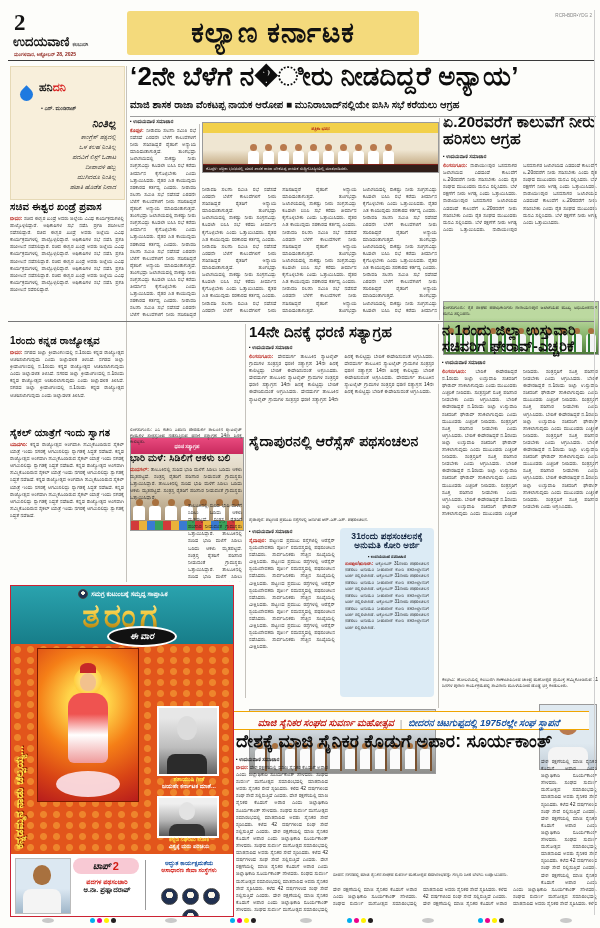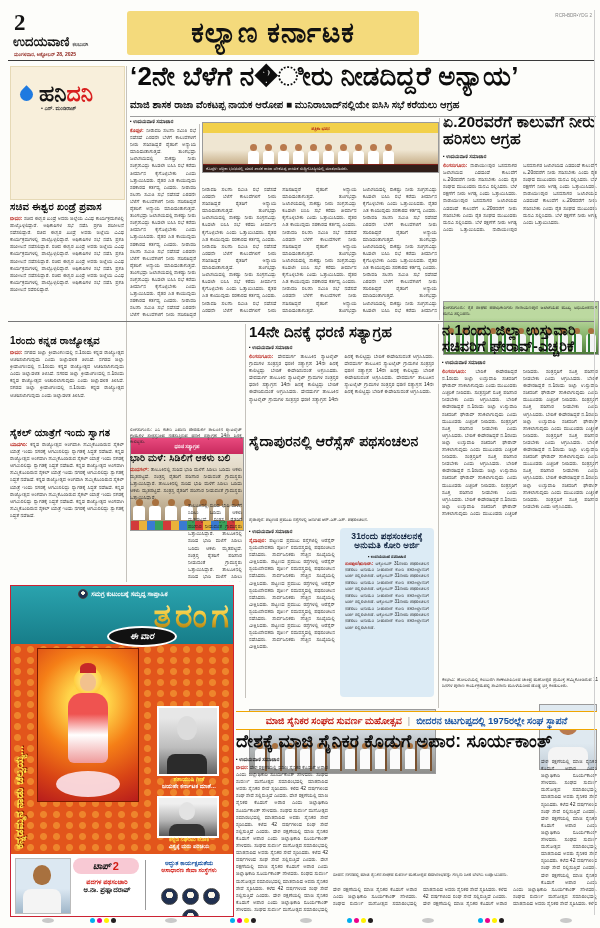--- a/index.html
+++ b/index.html
@@ -39,22 +39,31 @@
   <div class="abs" style="left:13px;top:34px;font-size:13px;font-weight:900;"><span>ಉದಯವಾಣಿ</span><span style="font-size:5px;font-weight:700;margin-left:3px;color:#333;">ಕಲಬುರಗಿ</span></div>
   <div class="abs" style="left:14px;top:51px;font-size:5px;font-weight:700;color:#8a1a12;">ಮಂಗಳವಾರ, ಅಕ್ಟೋಬರ್ 28, 2025</div>
   <div class="abs" style="left:127px;top:11px;width:292px;height:44px;background:#f4da7c;border-radius:3px;display:flex;align-items:center;justify-content:center;">
     <span style="font-size:28px;font-weight:900;letter-spacing:1px;color:#121212;">ಕಲ್ಯಾಣ ಕರ್ನಾಟಕ</span>
   </div>
   <div class="abs" style="left:470px;top:13px;width:122px;text-align:right;font-size:4.6px;color:#888;">RCR•BDR•YDG 2</div>
   <div class="abs hrule" style="left:8px;top:60px;width:586px;"></div>
 
   <div class="abs" style="left:10px;top:66px;width:113px;height:132px;background:#f8efdb;border:1px solid #e6d9b6;">
     <div class="abs" style="left:9px;top:21px;width:13px;height:13px;background:#1f7ae0;border-radius:0 50% 50% 50%;transform:rotate(45deg);"></div>
-    <div class="abs" style="left:28px;top:14px;font-size:22px;font-weight:900;"><span>ಹನಿ</span><span style="color:#d81f1f;">ದನಿ</span></div>
+    <div class="abs" style="left:28px;top:14px;font-size:11px;font-weight:900;"><span>ಹನಿ</span><span style="color:#d81f1f;">ದನಿ</span></div>
     <div class="abs" style="left:30px;top:38px;font-size:5.4px;font-weight:700;color:#333;">• ಎಸ್. ಮಂಡಿರಾಜ್</div>
+    <div class="abs" style="left:8px;top:50px;width:97px;text-align:right;font-style:italic;">
+      <div style="font-size:10.5px;font-weight:800;margin-bottom:2px;">ನಿಂತಿಲ್ಲ</div>
+      <div style="font-size:6.3px;line-height:10px;color:#222;">ಕಾಂಗ್ರೆಸ್ ಪಕ್ಷದಲ್ಲಿ</div>
+      <div style="font-size:6.3px;line-height:10px;color:#222;">ಒಳ ಕಲಹ ನಿಂತಿಲ್ಲ</div>
+      <div style="font-size:6.3px;line-height:10px;color:#222;">ಪದವಿಗೆ ಲಿಸ್ಟ್ ಓಡಾಟ</div>
+      <div style="font-size:6.3px;line-height:10px;color:#222;">ದೀಪಾವಳಿ ಹಬ್ಬ</div>
+      <div style="font-size:6.3px;line-height:10px;color:#222;">ಮುಗಿದರೂ ನಿಂತಿಲ್ಲ</div>
+      <div style="font-size:6.3px;line-height:10px;color:#222;">ಪಟಾಕಿ ಹೊಡೆತ ನಿನಾದ</div>
+    </div>
   </div>
 
   <div class="abs hl" style="left:10px;top:202px;width:114px;font-size:10px;">ಸಚಿವ ಈಶ್ವರ ಖಂಡ್ರೆ ಪ್ರವಾಸ</div>
   <div class="abs body-sm" style="left:10px;top:215px;width:114px;height:116px;"><span class="dateline">ಬೀದರ:</span> <span>ಸಚಿವ ಈಶ್ವರ ಖಂಡ್ರೆ ಅವರು ಜಿಲ್ಲೆಯ ವಿವಿಧ ಕಾರ್ಯಕ್ರಮಗಳಲ್ಲಿ ಪಾಲ್ಗೊಳ್ಳಲಿದ್ದಾರೆ. ಅಧಿಕಾರಿಗಳ ಸಭೆ ನಡೆಸಿ ಪ್ರಗತಿ ಪರಿಶೀಲನೆ ನಡೆಸಲಿದ್ದಾರೆ. ಸಚಿವ ಈಶ್ವರ ಖಂಡ್ರೆ ಅವರು ಜಿಲ್ಲೆಯ ವಿವಿಧ ಕಾರ್ಯಕ್ರಮಗಳಲ್ಲಿ ಪಾಲ್ಗೊಳ್ಳಲಿದ್ದಾರೆ. ಅಧಿಕಾರಿಗಳ ಸಭೆ ನಡೆಸಿ ಪ್ರಗತಿ ಪರಿಶೀಲನೆ ನಡೆಸಲಿದ್ದಾರೆ. ಸಚಿವ ಈಶ್ವರ ಖಂಡ್ರೆ ಅವರು ಜಿಲ್ಲೆಯ ವಿವಿಧ ಕಾರ್ಯಕ್ರಮಗಳಲ್ಲಿ ಪಾಲ್ಗೊಳ್ಳಲಿದ್ದಾರೆ. ಅಧಿಕಾರಿಗಳ ಸಭೆ ನಡೆಸಿ ಪ್ರಗತಿ ಪರಿಶೀಲನೆ ನಡೆಸಲಿದ್ದಾರೆ. ಸಚಿವ ಈಶ್ವರ ಖಂಡ್ರೆ ಅವರು ಜಿಲ್ಲೆಯ ವಿವಿಧ ಕಾರ್ಯಕ್ರಮಗಳಲ್ಲಿ ಪಾಲ್ಗೊಳ್ಳಲಿದ್ದಾರೆ. ಅಧಿಕಾರಿಗಳ ಸಭೆ ನಡೆಸಿ ಪ್ರಗತಿ ಪರಿಶೀಲನೆ ನಡೆಸಲಿದ್ದಾರೆ. ಸಚಿವ ಈಶ್ವರ ಖಂಡ್ರೆ ಅವರು ಜಿಲ್ಲೆಯ ವಿವಿಧ ಕಾರ್ಯಕ್ರಮಗಳಲ್ಲಿ ಪಾಲ್ಗೊಳ್ಳಲಿದ್ದಾರೆ. ಅಧಿಕಾರಿಗಳ ಸಭೆ ನಡೆಸಿ ಪ್ರಗತಿ ಪರಿಶೀಲನೆ ನಡೆಸಲಿದ್ದಾರೆ.</span></div>
 
   <div class="abs hl" style="left:10px;top:336px;width:114px;font-size:10px;">1ರಂದು ಕನ್ನಡ ರಾಜ್ಯೋತ್ಸವ</div>
   <div class="abs body-sm" style="left:10px;top:349px;width:114px;height:74px;"><span class="dateline">ಬೀದರ:</span> <span>ನಗರದ ಜಿಲ್ಲಾ ಕ್ರೀಡಾಂಗಣದಲ್ಲಿ ನ.1ರಂದು ಕನ್ನಡ ರಾಜ್ಯೋತ್ಸವ ಆಚರಿಸಲಾಗುವುದು ಎಂದು ಜಿಲ್ಲಾಡಳಿತ ತಿಳಿಸಿದೆ. ನಗರದ ಜಿಲ್ಲಾ ಕ್ರೀಡಾಂಗಣದಲ್ಲಿ ನ.1ರಂದು ಕನ್ನಡ ರಾಜ್ಯೋತ್ಸವ ಆಚರಿಸಲಾಗುವುದು ಎಂದು ಜಿಲ್ಲಾಡಳಿತ ತಿಳಿಸಿದೆ. ನಗರದ ಜಿಲ್ಲಾ ಕ್ರೀಡಾಂಗಣದಲ್ಲಿ ನ.1ರಂದು ಕನ್ನಡ ರಾಜ್ಯೋತ್ಸವ ಆಚರಿಸಲಾಗುವುದು ಎಂದು ಜಿಲ್ಲಾಡಳಿತ ತಿಳಿಸಿದೆ. ನಗರದ ಜಿಲ್ಲಾ ಕ್ರೀಡಾಂಗಣದಲ್ಲಿ ನ.1ರಂದು ಕನ್ನಡ ರಾಜ್ಯೋತ್ಸವ ಆಚರಿಸಲಾಗುವುದು ಎಂದು ಜಿಲ್ಲಾಡಳಿತ ತಿಳಿಸಿದೆ.</span></div>
 
   <div class="abs hl" style="left:10px;top:428px;width:114px;font-size:10px;">ಸೈಕಲ್ ಯಾತ್ರೆಗೆ ಇಂದು ಸ್ವಾಗತ</div>
   <div class="abs body-sm" style="left:10px;top:441px;width:114px;height:138px;"><span class="dateline">ಯಾದಗಿರಿ:</span> <span>ಕನ್ನಡ ರಾಜ್ಯೋತ್ಸವ ಅಂಗವಾಗಿ ಹಮ್ಮಿಕೊಂಡಿರುವ ಸೈಕಲ್ ಯಾತ್ರೆ ಇಂದು ನಗರಕ್ಕೆ ಆಗಮಿಸಲಿದ್ದು ಸ್ವಾಗತಕ್ಕೆ ಸಿದ್ಧತೆ ನಡೆದಿದೆ. ಕನ್ನಡ ರಾಜ್ಯೋತ್ಸವ ಅಂಗವಾಗಿ ಹಮ್ಮಿಕೊಂಡಿರುವ ಸೈಕಲ್ ಯಾತ್ರೆ ಇಂದು ನಗರಕ್ಕೆ ಆಗಮಿಸಲಿದ್ದು ಸ್ವಾಗತಕ್ಕೆ ಸಿದ್ಧತೆ ನಡೆದಿದೆ. ಕನ್ನಡ ರಾಜ್ಯೋತ್ಸವ ಅಂಗವಾಗಿ ಹಮ್ಮಿಕೊಂಡಿರುವ ಸೈಕಲ್ ಯಾತ್ರೆ ಇಂದು ನಗರಕ್ಕೆ ಆಗಮಿಸಲಿದ್ದು ಸ್ವಾಗತಕ್ಕೆ ಸಿದ್ಧತೆ ನಡೆದಿದೆ. ಕನ್ನಡ ರಾಜ್ಯೋತ್ಸವ ಅಂಗವಾಗಿ ಹಮ್ಮಿಕೊಂಡಿರುವ ಸೈಕಲ್ ಯಾತ್ರೆ ಇಂದು ನಗರಕ್ಕೆ ಆಗಮಿಸಲಿದ್ದು ಸ್ವಾಗತಕ್ಕೆ ಸಿದ್ಧತೆ ನಡೆದಿದೆ. ಕನ್ನಡ ರಾಜ್ಯೋತ್ಸವ ಅಂಗವಾಗಿ ಹಮ್ಮಿಕೊಂಡಿರುವ ಸೈಕಲ್ ಯಾತ್ರೆ ಇಂದು ನಗರಕ್ಕೆ ಆಗಮಿಸಲಿದ್ದು ಸ್ವಾಗತಕ್ಕೆ ಸಿದ್ಧತೆ ನಡೆದಿದೆ. ಕನ್ನಡ ರಾಜ್ಯೋತ್ಸವ ಅಂಗವಾಗಿ ಹಮ್ಮಿಕೊಂಡಿರುವ ಸೈಕಲ್ ಯಾತ್ರೆ ಇಂದು ನಗರಕ್ಕೆ ಆಗಮಿಸಲಿದ್ದು ಸ್ವಾಗತಕ್ಕೆ ಸಿದ್ಧತೆ ನಡೆದಿದೆ.</span></div>
@@ -172,39 +181,39 @@
   <div class="abs hl" style="left:442px;top:323px;width:156px;font-size:14.5px;">ನ.1ರಂದು ಜಿಲ್ಲಾ ಉಸ್ತುವಾರಿ ಸಚಿವರಿಗೆ ಘೇರಾವ್-ಎಚ್ಚರಿಕೆ</div>
   <div class="abs byl" style="left:442px;top:359px;">▪ ಉದಯವಾಣಿ ಸಮಾಚಾರ</div>
   <div class="abs body-sm cols2" style="left:442px;top:368px;width:156px;height:224px;"><span class="dateline">ಲಿಂಗಸುಗೂರು:</span> <span>ಬೇಡಿಕೆ ಈಡೇರದಿದ್ದರೆ ನ.1ರಂದು ಜಿಲ್ಲಾ ಉಸ್ತುವಾರಿ ಸಚಿವರಿಗೆ ಘೇರಾವ್ ಹಾಕಲಾಗುವುದು ಎಂದು ಮುಖಂಡರು ಎಚ್ಚರಿಕೆ ನೀಡಿದರು. ಸಂತ್ರಸ್ತರಿಗೆ ಸೂಕ್ತ ಪರಿಹಾರ ನೀಡಬೇಕು ಎಂದು ಆಗ್ರಹಿಸಿದರು. ಬೇಡಿಕೆ ಈಡೇರದಿದ್ದರೆ ನ.1ರಂದು ಜಿಲ್ಲಾ ಉಸ್ತುವಾರಿ ಸಚಿವರಿಗೆ ಘೇರಾವ್ ಹಾಕಲಾಗುವುದು ಎಂದು ಮುಖಂಡರು ಎಚ್ಚರಿಕೆ ನೀಡಿದರು. ಸಂತ್ರಸ್ತರಿಗೆ ಸೂಕ್ತ ಪರಿಹಾರ ನೀಡಬೇಕು ಎಂದು ಆಗ್ರಹಿಸಿದರು. ಬೇಡಿಕೆ ಈಡೇರದಿದ್ದರೆ ನ.1ರಂದು ಜಿಲ್ಲಾ ಉಸ್ತುವಾರಿ ಸಚಿವರಿಗೆ ಘೇರಾವ್ ಹಾಕಲಾಗುವುದು ಎಂದು ಮುಖಂಡರು ಎಚ್ಚರಿಕೆ ನೀಡಿದರು. ಸಂತ್ರಸ್ತರಿಗೆ ಸೂಕ್ತ ಪರಿಹಾರ ನೀಡಬೇಕು ಎಂದು ಆಗ್ರಹಿಸಿದರು. ಬೇಡಿಕೆ ಈಡೇರದಿದ್ದರೆ ನ.1ರಂದು ಜಿಲ್ಲಾ ಉಸ್ತುವಾರಿ ಸಚಿವರಿಗೆ ಘೇರಾವ್ ಹಾಕಲಾಗುವುದು ಎಂದು ಮುಖಂಡರು ಎಚ್ಚರಿಕೆ ನೀಡಿದರು. ಸಂತ್ರಸ್ತರಿಗೆ ಸೂಕ್ತ ಪರಿಹಾರ ನೀಡಬೇಕು ಎಂದು ಆಗ್ರಹಿಸಿದರು. ಬೇಡಿಕೆ ಈಡೇರದಿದ್ದರೆ ನ.1ರಂದು ಜಿಲ್ಲಾ ಉಸ್ತುವಾರಿ ಸಚಿವರಿಗೆ ಘೇರಾವ್ ಹಾಕಲಾಗುವುದು ಎಂದು ಮುಖಂಡರು ಎಚ್ಚರಿಕೆ ನೀಡಿದರು. ಸಂತ್ರಸ್ತರಿಗೆ ಸೂಕ್ತ ಪರಿಹಾರ ನೀಡಬೇಕು ಎಂದು ಆಗ್ರಹಿಸಿದರು. ಬೇಡಿಕೆ ಈಡೇರದಿದ್ದರೆ ನ.1ರಂದು ಜಿಲ್ಲಾ ಉಸ್ತುವಾರಿ ಸಚಿವರಿಗೆ ಘೇರಾವ್ ಹಾಕಲಾಗುವುದು ಎಂದು ಮುಖಂಡರು ಎಚ್ಚರಿಕೆ ನೀಡಿದರು. ಸಂತ್ರಸ್ತರಿಗೆ ಸೂಕ್ತ ಪರಿಹಾರ ನೀಡಬೇಕು ಎಂದು ಆಗ್ರಹಿಸಿದರು. ಬೇಡಿಕೆ ಈಡೇರದಿದ್ದರೆ ನ.1ರಂದು ಜಿಲ್ಲಾ ಉಸ್ತುವಾರಿ ಸಚಿವರಿಗೆ ಘೇರಾವ್ ಹಾಕಲಾಗುವುದು ಎಂದು ಮುಖಂಡರು ಎಚ್ಚರಿಕೆ ನೀಡಿದರು. ಸಂತ್ರಸ್ತರಿಗೆ ಸೂಕ್ತ ಪರಿಹಾರ ನೀಡಬೇಕು ಎಂದು ಆಗ್ರಹಿಸಿದರು. ಬೇಡಿಕೆ ಈಡೇರದಿದ್ದರೆ ನ.1ರಂದು ಜಿಲ್ಲಾ ಉಸ್ತುವಾರಿ ಸಚಿವರಿಗೆ ಘೇರಾವ್ ಹಾಕಲಾಗುವುದು ಎಂದು ಮುಖಂಡರು ಎಚ್ಚರಿಕೆ ನೀಡಿದರು. ಸಂತ್ರಸ್ತರಿಗೆ ಸೂಕ್ತ ಪರಿಹಾರ ನೀಡಬೇಕು ಎಂದು ಆಗ್ರಹಿಸಿದರು. ಬೇಡಿಕೆ ಈಡೇರದಿದ್ದರೆ ನ.1ರಂದು ಜಿಲ್ಲಾ ಉಸ್ತುವಾರಿ ಸಚಿವರಿಗೆ ಘೇರಾವ್ ಹಾಕಲಾಗುವುದು ಎಂದು ಮುಖಂಡರು ಎಚ್ಚರಿಕೆ ನೀಡಿದರು. ಸಂತ್ರಸ್ತರಿಗೆ ಸೂಕ್ತ ಪರಿಹಾರ ನೀಡಬೇಕು ಎಂದು ಆಗ್ರಹಿಸಿದರು.</span></div>
   <div class="abs photo" style="left:539px;top:382px;width:56px;height:64px;background:linear-gradient(#dfe9f0 60%,#c2cdd6);">
     <div class="abs" style="left:18px;top:8px;width:20px;height:22px;border-radius:50% 50% 46% 46%;background:#b97a4e;"></div>
     <div class="abs" style="left:8px;bottom:0;width:40px;height:22px;border-radius:8px 8px 0 0;background:#f4f4f4;"></div>
   </div>
 
   <div class="abs cap" style="left:442px;top:677px;width:156px;height:28px;">ಕೆಂಭಾವಿ: ಹೋಬಳಿಯಲ್ಲಿ ಕಲಬುರಗಿ ಠಾಣಾಬಾದಿನಿಂದ ಚಾಂದ್ರ ಮಹೋತ್ಸವ ಪ್ರಯುಕ್ತ ಹಮ್ಮಿಕೊಂಡಿರುವ 11 ದಿನಗಳ ಪುರಾಣ ಕಾರ್ಯಕ್ರಮದಲ್ಲಿ ಸಾವಿರಾರು ಮಹಿಳೆಯರಿಂದ ದೊಡ್ಡ ಭಕ್ತಿ ಕಂಡುಬಂತು.</div>
 
-  <div class="abs" style="left:236px;top:711px;width:361px;height:17px;border-top:1px solid #f0a500;border-bottom:1px solid #f0a500;display:flex;align-items:center;justify-content:center;gap:6px;background:#fffdf6;">
+  <div class="abs" style="left:228px;top:711px;width:361px;height:17px;border-top:1px solid #f0a500;border-bottom:1px solid #f0a500;display:flex;align-items:flex-end;justify-content:center;gap:6px;background:#fffdf6;font-style:italic;">
     <span style="font-size:9.5px;font-weight:900;color:#c0160e;">ಮಾಜಿ ಸೈನಿಕರ ಸಂಘದ ಸುವರ್ಣ ಮಹೋತ್ಸವ</span>
     <span style="color:#999;font-size:9px;">|</span>
     <span style="font-size:9.5px;font-weight:900;color:#1450a0;">ಬೀದರನ ಚಿಟಗುಪ್ಪದಲ್ಲಿ 1975ರಲ್ಲೇ ಸಂಘ ಸ್ಥಾಪನೆ</span>
   </div>
 
   <div class="abs hl" style="left:236px;top:732px;width:361px;font-size:17.5px;white-space:nowrap;">ದೇಶಕ್ಕೆ ಮಾಜಿ ಸೈನಿಕರ ಕೊಡುಗೆ ಅಪಾರ: ಸೂರ್ಯಕಾಂತ್</div>
   <div class="abs byl" style="left:236px;top:756px;">▪ ಉದಯವಾಣಿ ಸಮಾಚಾರ</div>
   <div class="abs body-sm" style="left:236px;top:764px;width:92px;height:150px;"><span class="dateline">ಬೀದರ:</span> <span>ದೇಶ ರಕ್ಷಣೆಯಲ್ಲಿ ಮಾಜಿ ಸೈನಿಕರ ಕೊಡುಗೆ ಅಪಾರ ಎಂದು ಜಿಲ್ಲಾಧಿಕಾರಿ ಸೂರ್ಯಕಾಂತ್ ಹೇಳಿದರು. ಸಂಘದ ಸುವರ್ಣ ಮಹೋತ್ಸವ ಸಮಾರಂಭದಲ್ಲಿ ಮಾತನಾಡಿದ ಅವರು ಸೈನಿಕರ ಸೇವೆ ಸ್ಮರಿಸಿದರು. ಕಳೆದ 42 ವರ್ಷಗಳಿಂದ ಸಂಘ ಸೇವೆ ಸಲ್ಲಿಸುತ್ತಿದೆ ಎಂದರು. ದೇಶ ರಕ್ಷಣೆಯಲ್ಲಿ ಮಾಜಿ ಸೈನಿಕರ ಕೊಡುಗೆ ಅಪಾರ ಎಂದು ಜಿಲ್ಲಾಧಿಕಾರಿ ಸೂರ್ಯಕಾಂತ್ ಹೇಳಿದರು. ಸಂಘದ ಸುವರ್ಣ ಮಹೋತ್ಸವ ಸಮಾರಂಭದಲ್ಲಿ ಮಾತನಾಡಿದ ಅವರು ಸೈನಿಕರ ಸೇವೆ ಸ್ಮರಿಸಿದರು. ಕಳೆದ 42 ವರ್ಷಗಳಿಂದ ಸಂಘ ಸೇವೆ ಸಲ್ಲಿಸುತ್ತಿದೆ ಎಂದರು. ದೇಶ ರಕ್ಷಣೆಯಲ್ಲಿ ಮಾಜಿ ಸೈನಿಕರ ಕೊಡುಗೆ ಅಪಾರ ಎಂದು ಜಿಲ್ಲಾಧಿಕಾರಿ ಸೂರ್ಯಕಾಂತ್ ಹೇಳಿದರು. ಸಂಘದ ಸುವರ್ಣ ಮಹೋತ್ಸವ ಸಮಾರಂಭದಲ್ಲಿ ಮಾತನಾಡಿದ ಅವರು ಸೈನಿಕರ ಸೇವೆ ಸ್ಮರಿಸಿದರು. ಕಳೆದ 42 ವರ್ಷಗಳಿಂದ ಸಂಘ ಸೇವೆ ಸಲ್ಲಿಸುತ್ತಿದೆ ಎಂದರು. ದೇಶ ರಕ್ಷಣೆಯಲ್ಲಿ ಮಾಜಿ ಸೈನಿಕರ ಕೊಡುಗೆ ಅಪಾರ ಎಂದು ಜಿಲ್ಲಾಧಿಕಾರಿ ಸೂರ್ಯಕಾಂತ್ ಹೇಳಿದರು. ಸಂಘದ ಸುವರ್ಣ ಮಹೋತ್ಸವ ಸಮಾರಂಭದಲ್ಲಿ ಮಾತನಾಡಿದ ಅವರು ಸೈನಿಕರ ಸೇವೆ ಸ್ಮರಿಸಿದರು. ಕಳೆದ 42 ವರ್ಷಗಳಿಂದ ಸಂಘ ಸೇವೆ ಸಲ್ಲಿಸುತ್ತಿದೆ ಎಂದರು. ದೇಶ ರಕ್ಷಣೆಯಲ್ಲಿ ಮಾಜಿ ಸೈನಿಕರ ಕೊಡುಗೆ ಅಪಾರ ಎಂದು ಜಿಲ್ಲಾಧಿಕಾರಿ ಸೂರ್ಯಕಾಂತ್ ಹೇಳಿದರು. ಸಂಘದ ಸುವರ್ಣ ಮಹೋತ್ಸವ ಸಮಾರಂಭದಲ್ಲಿ ಮಾತನಾಡಿದ ಅವರು ಸೈನಿಕರ ಸೇವೆ ಸ್ಮರಿಸಿದರು. ಕಳೆದ 42 ವರ್ಷಗಳಿಂದ ಸಂಘ ಸೇವೆ ಸಲ್ಲಿಸುತ್ತಿದೆ ಎಂದರು.</span></div>
 
   <div class="abs cap" style="left:333px;top:872px;width:203px;height:11px;">ಬೀದರ: ನಗರದಲ್ಲಿ ಮಾಜಿ ಸೈನಿಕರ ಸಂಘದ ಸುವರ್ಣ ಮಹೋತ್ಸವ ಸಮಾರಂಭವನ್ನು ಗಣ್ಯರು ದೀಪ ಬೆಳಗಿಸಿ ಉದ್ಘಾಟಿಸಿದರು.</div>
   <div class="abs body-sm" style="left:541px;top:758px;width:56px;height:126px;">ದೇಶ ರಕ್ಷಣೆಯಲ್ಲಿ ಮಾಜಿ ಸೈನಿಕರ ಕೊಡುಗೆ ಅಪಾರ ಎಂದು ಜಿಲ್ಲಾಧಿಕಾರಿ ಸೂರ್ಯಕಾಂತ್ ಹೇಳಿದರು. ಸಂಘದ ಸುವರ್ಣ ಮಹೋತ್ಸವ ಸಮಾರಂಭದಲ್ಲಿ ಮಾತನಾಡಿದ ಅವರು ಸೈನಿಕರ ಸೇವೆ ಸ್ಮರಿಸಿದರು. ಕಳೆದ 42 ವರ್ಷಗಳಿಂದ ಸಂಘ ಸೇವೆ ಸಲ್ಲಿಸುತ್ತಿದೆ ಎಂದರು. ದೇಶ ರಕ್ಷಣೆಯಲ್ಲಿ ಮಾಜಿ ಸೈನಿಕರ ಕೊಡುಗೆ ಅಪಾರ ಎಂದು ಜಿಲ್ಲಾಧಿಕಾರಿ ಸೂರ್ಯಕಾಂತ್ ಹೇಳಿದರು. ಸಂಘದ ಸುವರ್ಣ ಮಹೋತ್ಸವ ಸಮಾರಂಭದಲ್ಲಿ ಮಾತನಾಡಿದ ಅವರು ಸೈನಿಕರ ಸೇವೆ ಸ್ಮರಿಸಿದರು. ಕಳೆದ 42 ವರ್ಷಗಳಿಂದ ಸಂಘ ಸೇವೆ ಸಲ್ಲಿಸುತ್ತಿದೆ ಎಂದರು. ದೇಶ ರಕ್ಷಣೆಯಲ್ಲಿ ಮಾಜಿ ಸೈನಿಕರ ಕೊಡುಗೆ ಅಪಾರ ಎಂದು ಜಿಲ್ಲಾಧಿಕಾರಿ ಸೂರ್ಯಕಾಂತ್ ಹೇಳಿದರು. ಸಂಘದ ಸುವರ್ಣ ಮಹೋತ್ಸವ ಸಮಾರಂಭದಲ್ಲಿ ಮಾತನಾಡಿದ ಅವರು ಸೈನಿಕರ ಸೇವೆ ಸ್ಮರಿಸಿದರು. ಕಳೆದ 42 ವರ್ಷಗಳಿಂದ ಸಂಘ ಸೇವೆ ಸಲ್ಲಿಸುತ್ತಿದೆ ಎಂದರು. ದೇಶ ರಕ್ಷಣೆಯಲ್ಲಿ ಮಾಜಿ ಸೈನಿಕರ ಕೊಡುಗೆ ಅಪಾರ ಎಂದು ಜಿಲ್ಲಾಧಿಕಾರಿ ಸೂರ್ಯಕಾಂತ್ ಹೇಳಿದರು. ಸಂಘದ ಸುವರ್ಣ ಮಹೋತ್ಸವ ಸಮಾರಂಭದಲ್ಲಿ ಮಾತನಾಡಿದ ಅವರು ಸೈನಿಕರ ಸೇವೆ ಸ್ಮರಿಸಿದರು. ಕಳೆದ 42 ವರ್ಷಗಳಿಂದ ಸಂಘ ಸೇವೆ ಸಲ್ಲಿಸುತ್ತಿದೆ ಎಂದರು.</div>
   <div class="abs body-sm cols3" style="left:333px;top:886px;width:264px;height:28px;">ದೇಶ ರಕ್ಷಣೆಯಲ್ಲಿ ಮಾಜಿ ಸೈನಿಕರ ಕೊಡುಗೆ ಅಪಾರ ಎಂದು ಜಿಲ್ಲಾಧಿಕಾರಿ ಸೂರ್ಯಕಾಂತ್ ಹೇಳಿದರು. ಸಂಘದ ಸುವರ್ಣ ಮಹೋತ್ಸವ ಸಮಾರಂಭದಲ್ಲಿ ಮಾತನಾಡಿದ ಅವರು ಸೈನಿಕರ ಸೇವೆ ಸ್ಮರಿಸಿದರು. ಕಳೆದ 42 ವರ್ಷಗಳಿಂದ ಸಂಘ ಸೇವೆ ಸಲ್ಲಿಸುತ್ತಿದೆ ಎಂದರು. ದೇಶ ರಕ್ಷಣೆಯಲ್ಲಿ ಮಾಜಿ ಸೈನಿಕರ ಕೊಡುಗೆ ಅಪಾರ ಎಂದು ಜಿಲ್ಲಾಧಿಕಾರಿ ಸೂರ್ಯಕಾಂತ್ ಹೇಳಿದರು. ಸಂಘದ ಸುವರ್ಣ ಮಹೋತ್ಸವ ಸಮಾರಂಭದಲ್ಲಿ ಮಾತನಾಡಿದ ಅವರು ಸೈನಿಕರ ಸೇವೆ ಸ್ಮರಿಸಿದರು. ಕಳೆದ 42 ವರ್ಷಗಳಿಂದ ಸಂಘ ಸೇವೆ ಸಲ್ಲಿಸುತ್ತಿದೆ ಎಂದರು. ದೇಶ ರಕ್ಷಣೆಯಲ್ಲಿ ಮಾಜಿ ಸೈನಿಕರ ಕೊಡುಗೆ ಅಪಾರ ಎಂದು ಜಿಲ್ಲಾಧಿಕಾರಿ ಸೂರ್ಯಕಾಂತ್ ಹೇಳಿದರು. ಸಂಘದ ಸುವರ್ಣ ಮಹೋತ್ಸವ ಸಮಾರಂಭದಲ್ಲಿ ಮಾತನಾಡಿದ ಅವರು ಸೈನಿಕರ ಸೇವೆ ಸ್ಮರಿಸಿದರು. ಕಳೆದ 42 ವರ್ಷಗಳಿಂದ ಸಂಘ ಸೇವೆ ಸಲ್ಲಿಸುತ್ತಿದೆ ಎಂದರು. ದೇಶ ರಕ್ಷಣೆಯಲ್ಲಿ ಮಾಜಿ ಸೈನಿಕರ ಕೊಡುಗೆ ಅಪಾರ ಎಂದು ಜಿಲ್ಲಾಧಿಕಾರಿ ಸೂರ್ಯಕಾಂತ್ ಹೇಳಿದರು. ಸಂಘದ ಸುವರ್ಣ ಮಹೋತ್ಸವ ಸಮಾರಂಭದಲ್ಲಿ ಮಾತನಾಡಿದ ಅವರು ಸೈನಿಕರ ಸೇವೆ ಸ್ಮರಿಸಿದರು. ಕಳೆದ 42 ವರ್ಷಗಳಿಂದ ಸಂಘ ಸೇವೆ ಸಲ್ಲಿಸುತ್ತಿದೆ ಎಂದರು.</div>
 
   <div class="abs" style="left:10px;top:585px;width:222px;height:330px;border:1px solid #c23;overflow:hidden;">
 
     <div class="abs" style="left:0;top:0;width:222px;height:58px;background:linear-gradient(#2aa3ae,#177d89);">
       <div style="text-align:center;padding-top:3px;font-size:6.5px;font-weight:800;color:#fff;"><span class="crest" style="width:8px;height:8px;vertical-align:middle;margin-right:3px;"></span><span>ಸಮಗ್ರ ಕುಟುಂಬಕ್ಕೆ ಸಮೃದ್ಧ ಸಾಪ್ತಾಹಿಕ</span></div>
-      <div class="goldtxt" style="text-align:right;font-size:33px;font-weight:900;line-height:1;letter-spacing:4px;text-shadow:none;">ತರಂಗ</div>
+      <div class="goldtxt" style="text-align:center;font-size:33px;font-weight:900;line-height:1;letter-spacing:4px;text-shadow:none;">ತರಂಗ</div>
     </div>
     <div class="abs" style="left:96px;top:40px;width:66px;height:17px;background:#111;border:2px solid #fff;border-radius:50%;display:flex;align-items:center;justify-content:center;z-index:3;">
       <span style="color:#fff;font-size:9px;font-weight:800;font-style:italic;">ಈ ವಾರ</span>
     </div>
 
     <div class="abs" style="left:0;top:58px;width:222px;height:210px;background-color:#e2551b;background-image:radial-gradient(circle,rgba(255,205,70,.4) 0 3px,transparent 4px);background-size:13px 11px;">
       <div style="position:absolute;left:2px;top:10px;height:195px;writing-mode:vertical-rl;transform:rotate(180deg);font-size:11px;font-weight:900;color:#ffe84a;text-shadow:1px 1px 0 #7a1a00;">ಕನ್ನಡಮ್ಮನ ನಾಡು ಚೆಲ್ವಯ್ಯ...</div>
 
       <div class="abs" style="left:26px;top:4px;width:100px;height:152px;background:radial-gradient(circle at 50% 35%,#ffd54a 0 18%,#f57f17 45%,#d84315 75%,#b71c1c);border:1px solid #7a1a00;">
         <div class="abs" style="left:36px;top:18px;width:28px;height:28px;border-radius:50%;background:radial-gradient(circle,#fff3b0,#ffcf40 70%);"></div>

